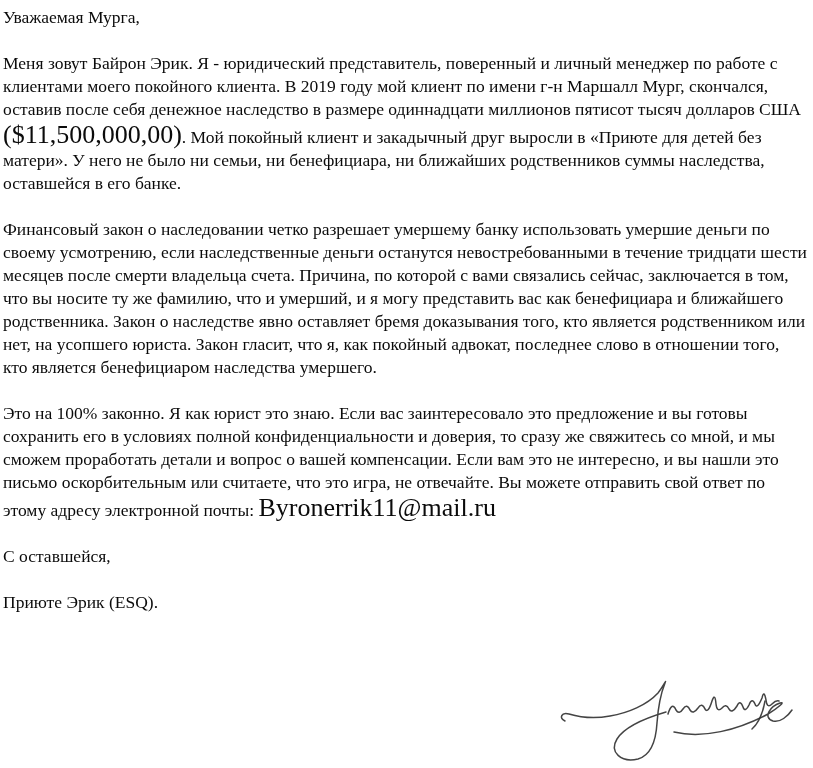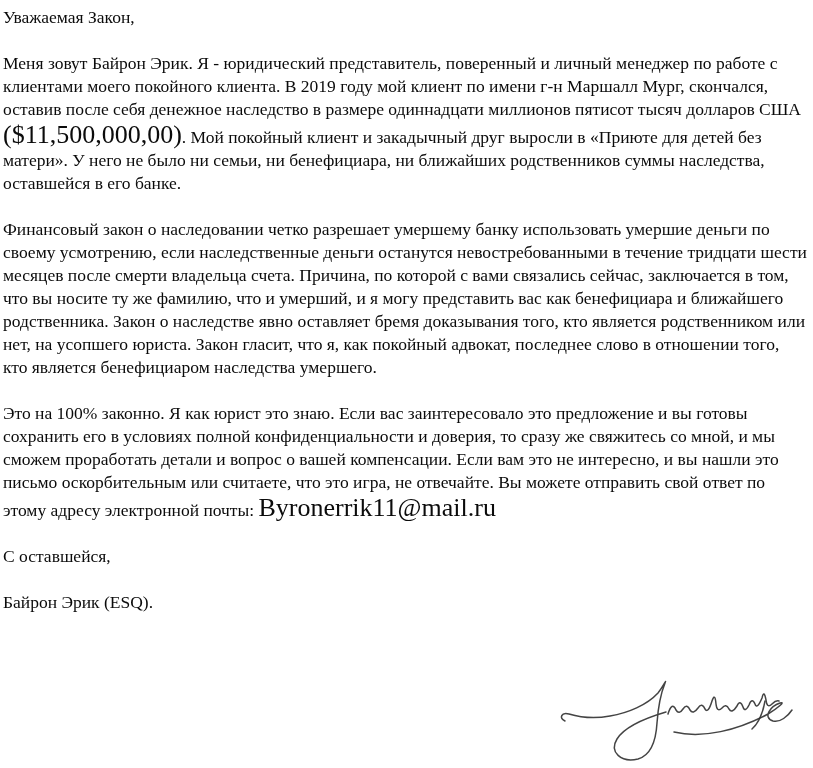--- a/index.html
+++ b/index.html
@@ -49,41 +49,41 @@
     stroke-linejoin: round;
     opacity: 0.88;
   }
 </style>
 </head>
 <body>
 
 <div class="page">
 
   <p class="para">
-    <span>Уважаемая Закон,</span>
+    <span>Уважаемая Мурга,</span>
   </p>
 
   <p class="para">
     <span>Меня зовут Байрон Эрик. Я - юридический представитель, поверенный и личный менеджер по работе с клиентами моего покойного клиента. В 2019 году мой клиент по имени г-н Маршалл Мург, скончался, оставив после себя денежное наследство в размере одиннадцати миллионов пятисот тысяч долларов США </span><span class="big-inline">($11,500,000,00)</span><span>. Мой покойный клиент и закадычный друг выросли в «Приюте для детей без матери». У него не было ни семьи, ни бенефициара, ни ближайших родственников суммы наследства, оставшейся в его банке.</span>
   </p>
 
   <p class="para">
     <span>Финансовый закон о наследовании четко разрешает умершему банку использовать умершие деньги по своему усмотрению, если наследственные деньги останутся невостребованными в течение тридцати шести месяцев после смерти владельца счета. Причина, по которой с вами связались сейчас, заключается в том, что вы носите ту же фамилию, что и умерший, и я могу представить вас как бенефициара и ближайшего родственника. Закон о наследстве явно оставляет бремя доказывания того, кто является родственником или нет, на усопшего юриста. Закон гласит, что я, как покойный адвокат, последнее слово в отношении того, кто является бенефициаром наследства умершего.</span>
   </p>
 
   <p class="para">
     <span>Это на 100% законно. Я как юрист это знаю. Если вас заинтересовало это предложение и вы готовы сохранить его в условиях полной конфиденциальности и доверия, то сразу же свяжитесь со мной, и мы сможем проработать детали и вопрос о вашей компенсации. Если вам это не интересно, и вы нашли это письмо оскорбительным или считаете, что это игра, не отвечайте. Вы можете отправить свой ответ по этому адресу электронной почты: </span><span class="big-inline">Byronerrik11@mail.ru</span>
   </p>
 
   <p class="para">
     <span>С оставшейся,</span>
   </p>
 
   <p class="para">
-    <span>Байрон Эрик (ESQ).</span>
+    <span>Приюте Эрик (ESQ).</span>
   </p>
 
   <div class="signature-block">
     <svg viewBox="0 0 240 98" aria-hidden="true">
 
       <path class="sig-stroke" d="M7,53 C1,50 3,44 11,46 C21,49 36,51 52,48 C70,45 89,37 100,25 C105,19 109,10 107,15 C103,25 100,41 99,55 C98,72 94,87 80,91 C63,95 51,84 59,71 C67,58 91,49 108,44"></path>
 
       <path class="sig-stroke" d="M110,46 Q114,33 118,42 Q121,47 125,41 Q129,35 132,42 Q135,47 140,40 Q144,34 147,41 Q150,46 154,33 Q157,24 158,36 Q159,45 164,40 Q168,35 171,41 Q174,46 179,38 Q182,31 185,39 Q187,45 191,37 Q194,29 197,36 Q199,42 204,30 Q206,21 208,32 Q209,41 214,36 Q218,32 221,33"></path>
 
       <path class="sig-stroke" d="M207,33 C205,44 201,55 194,61"></path>

